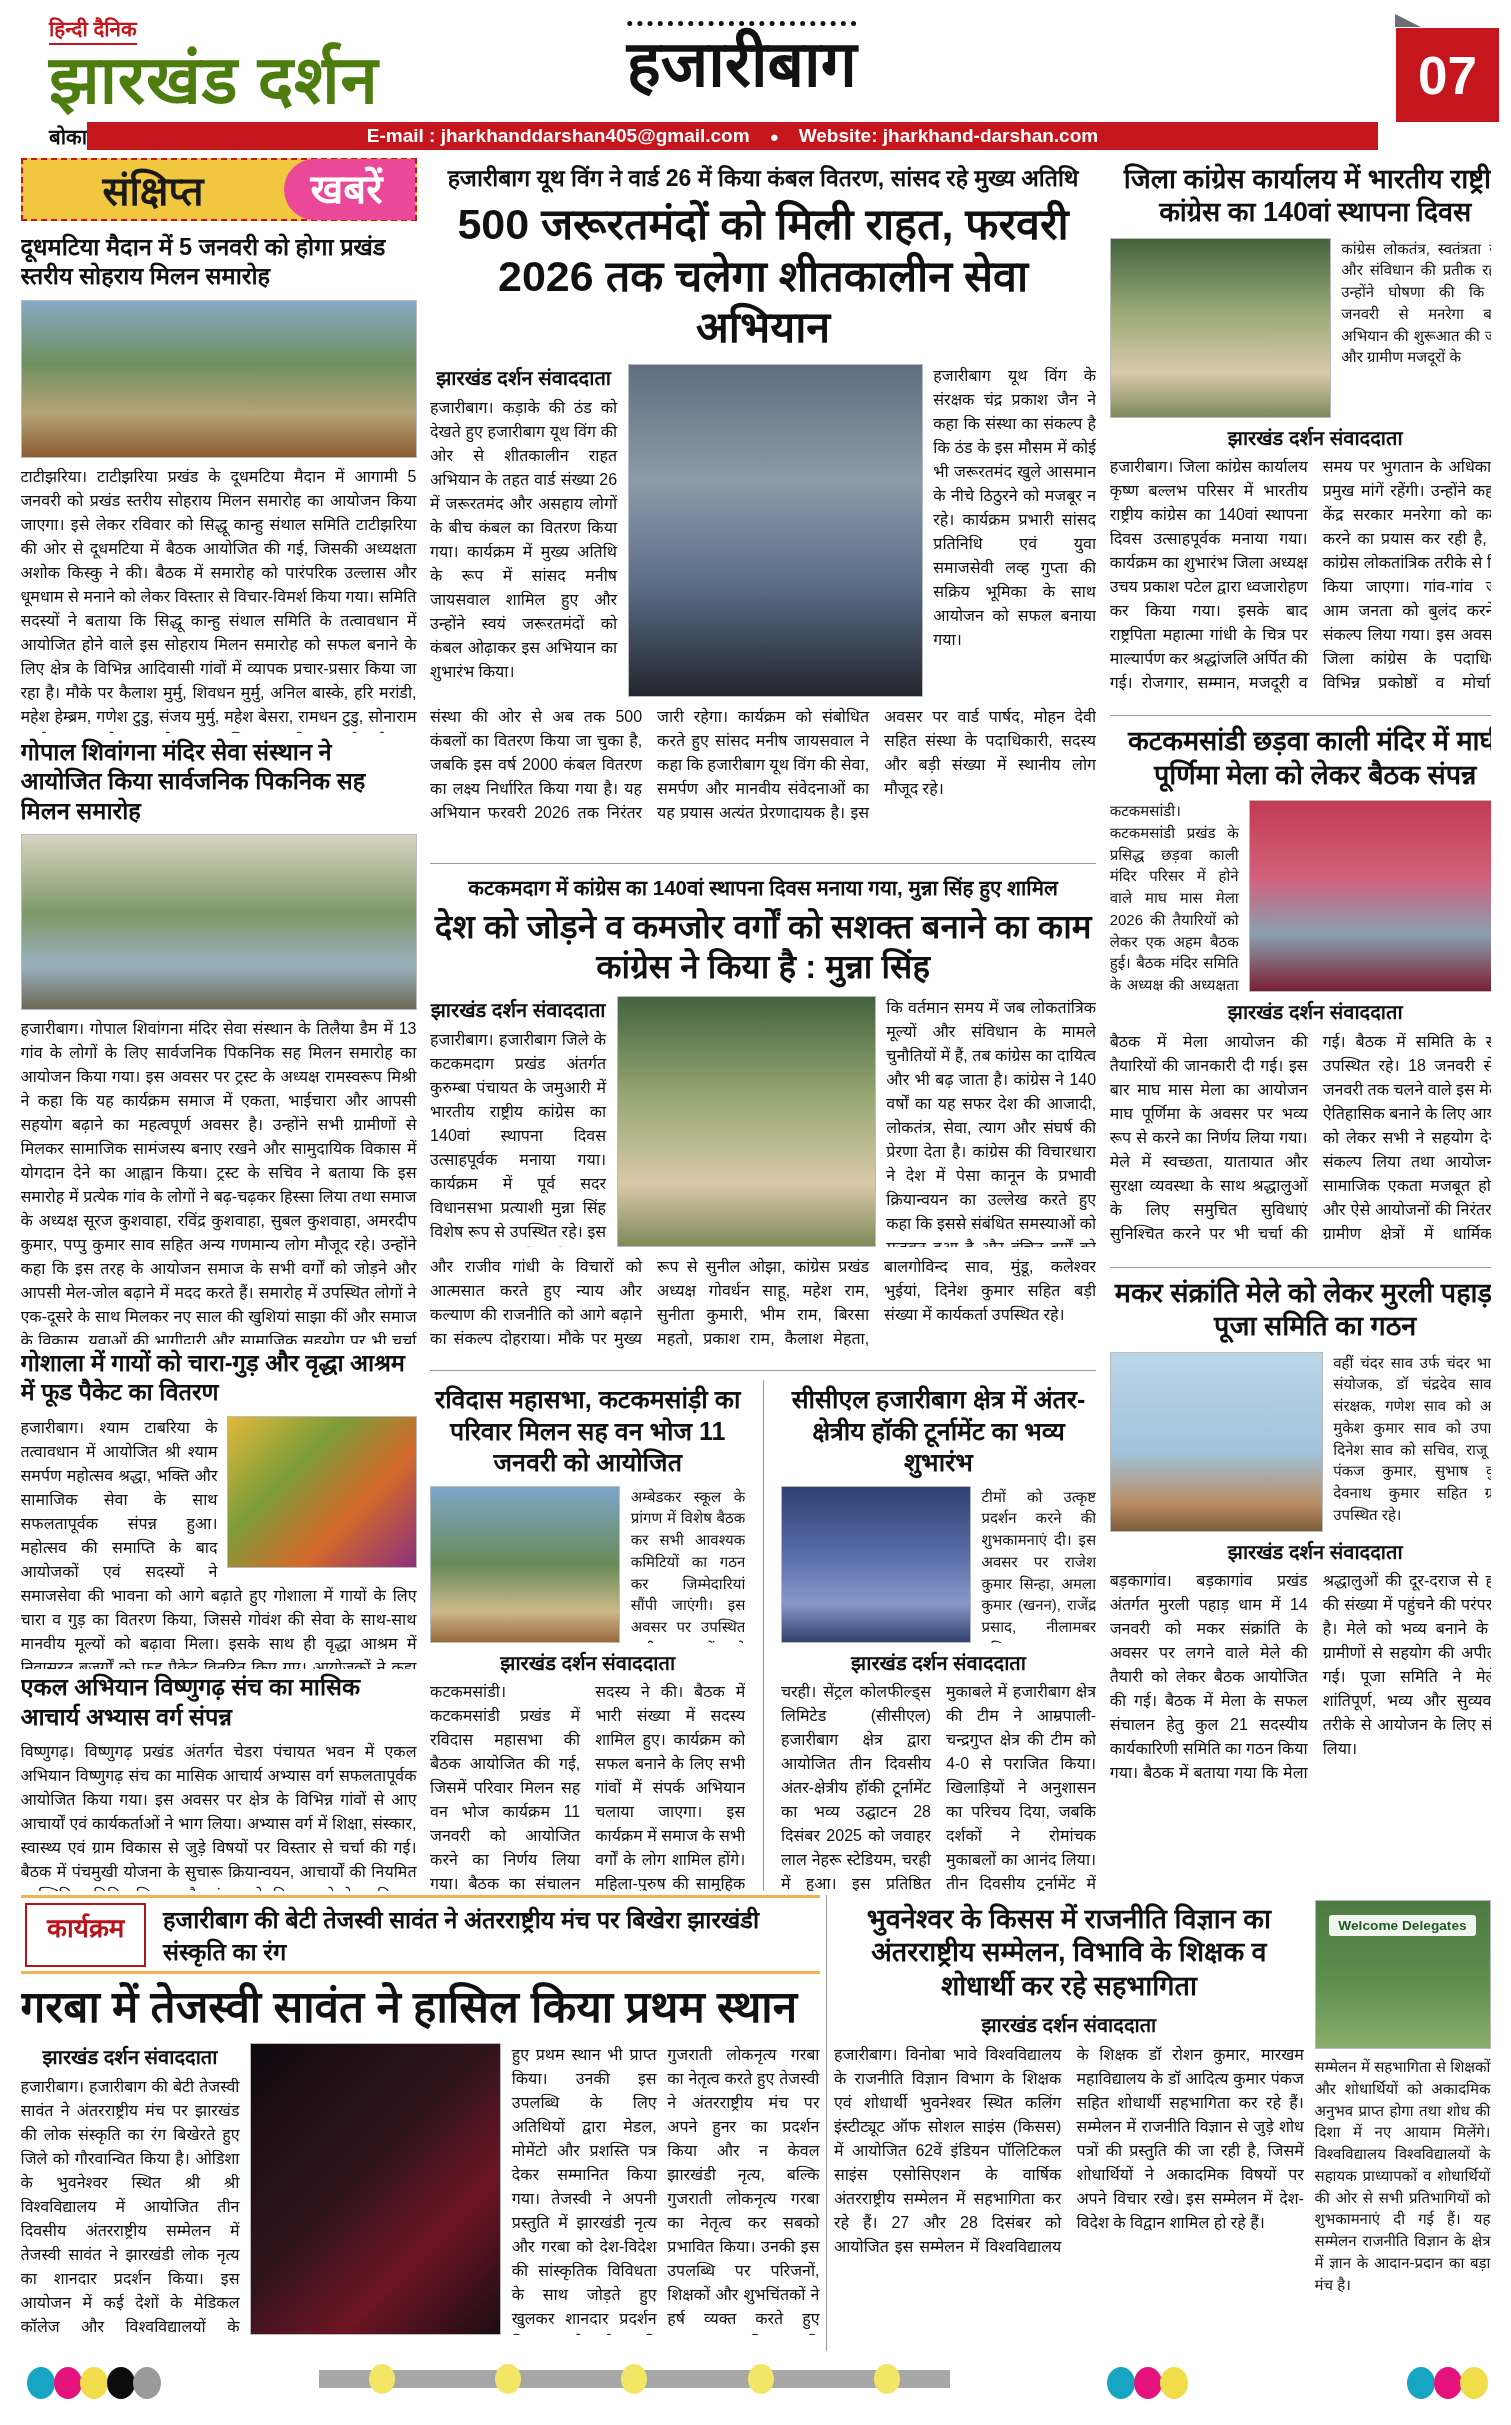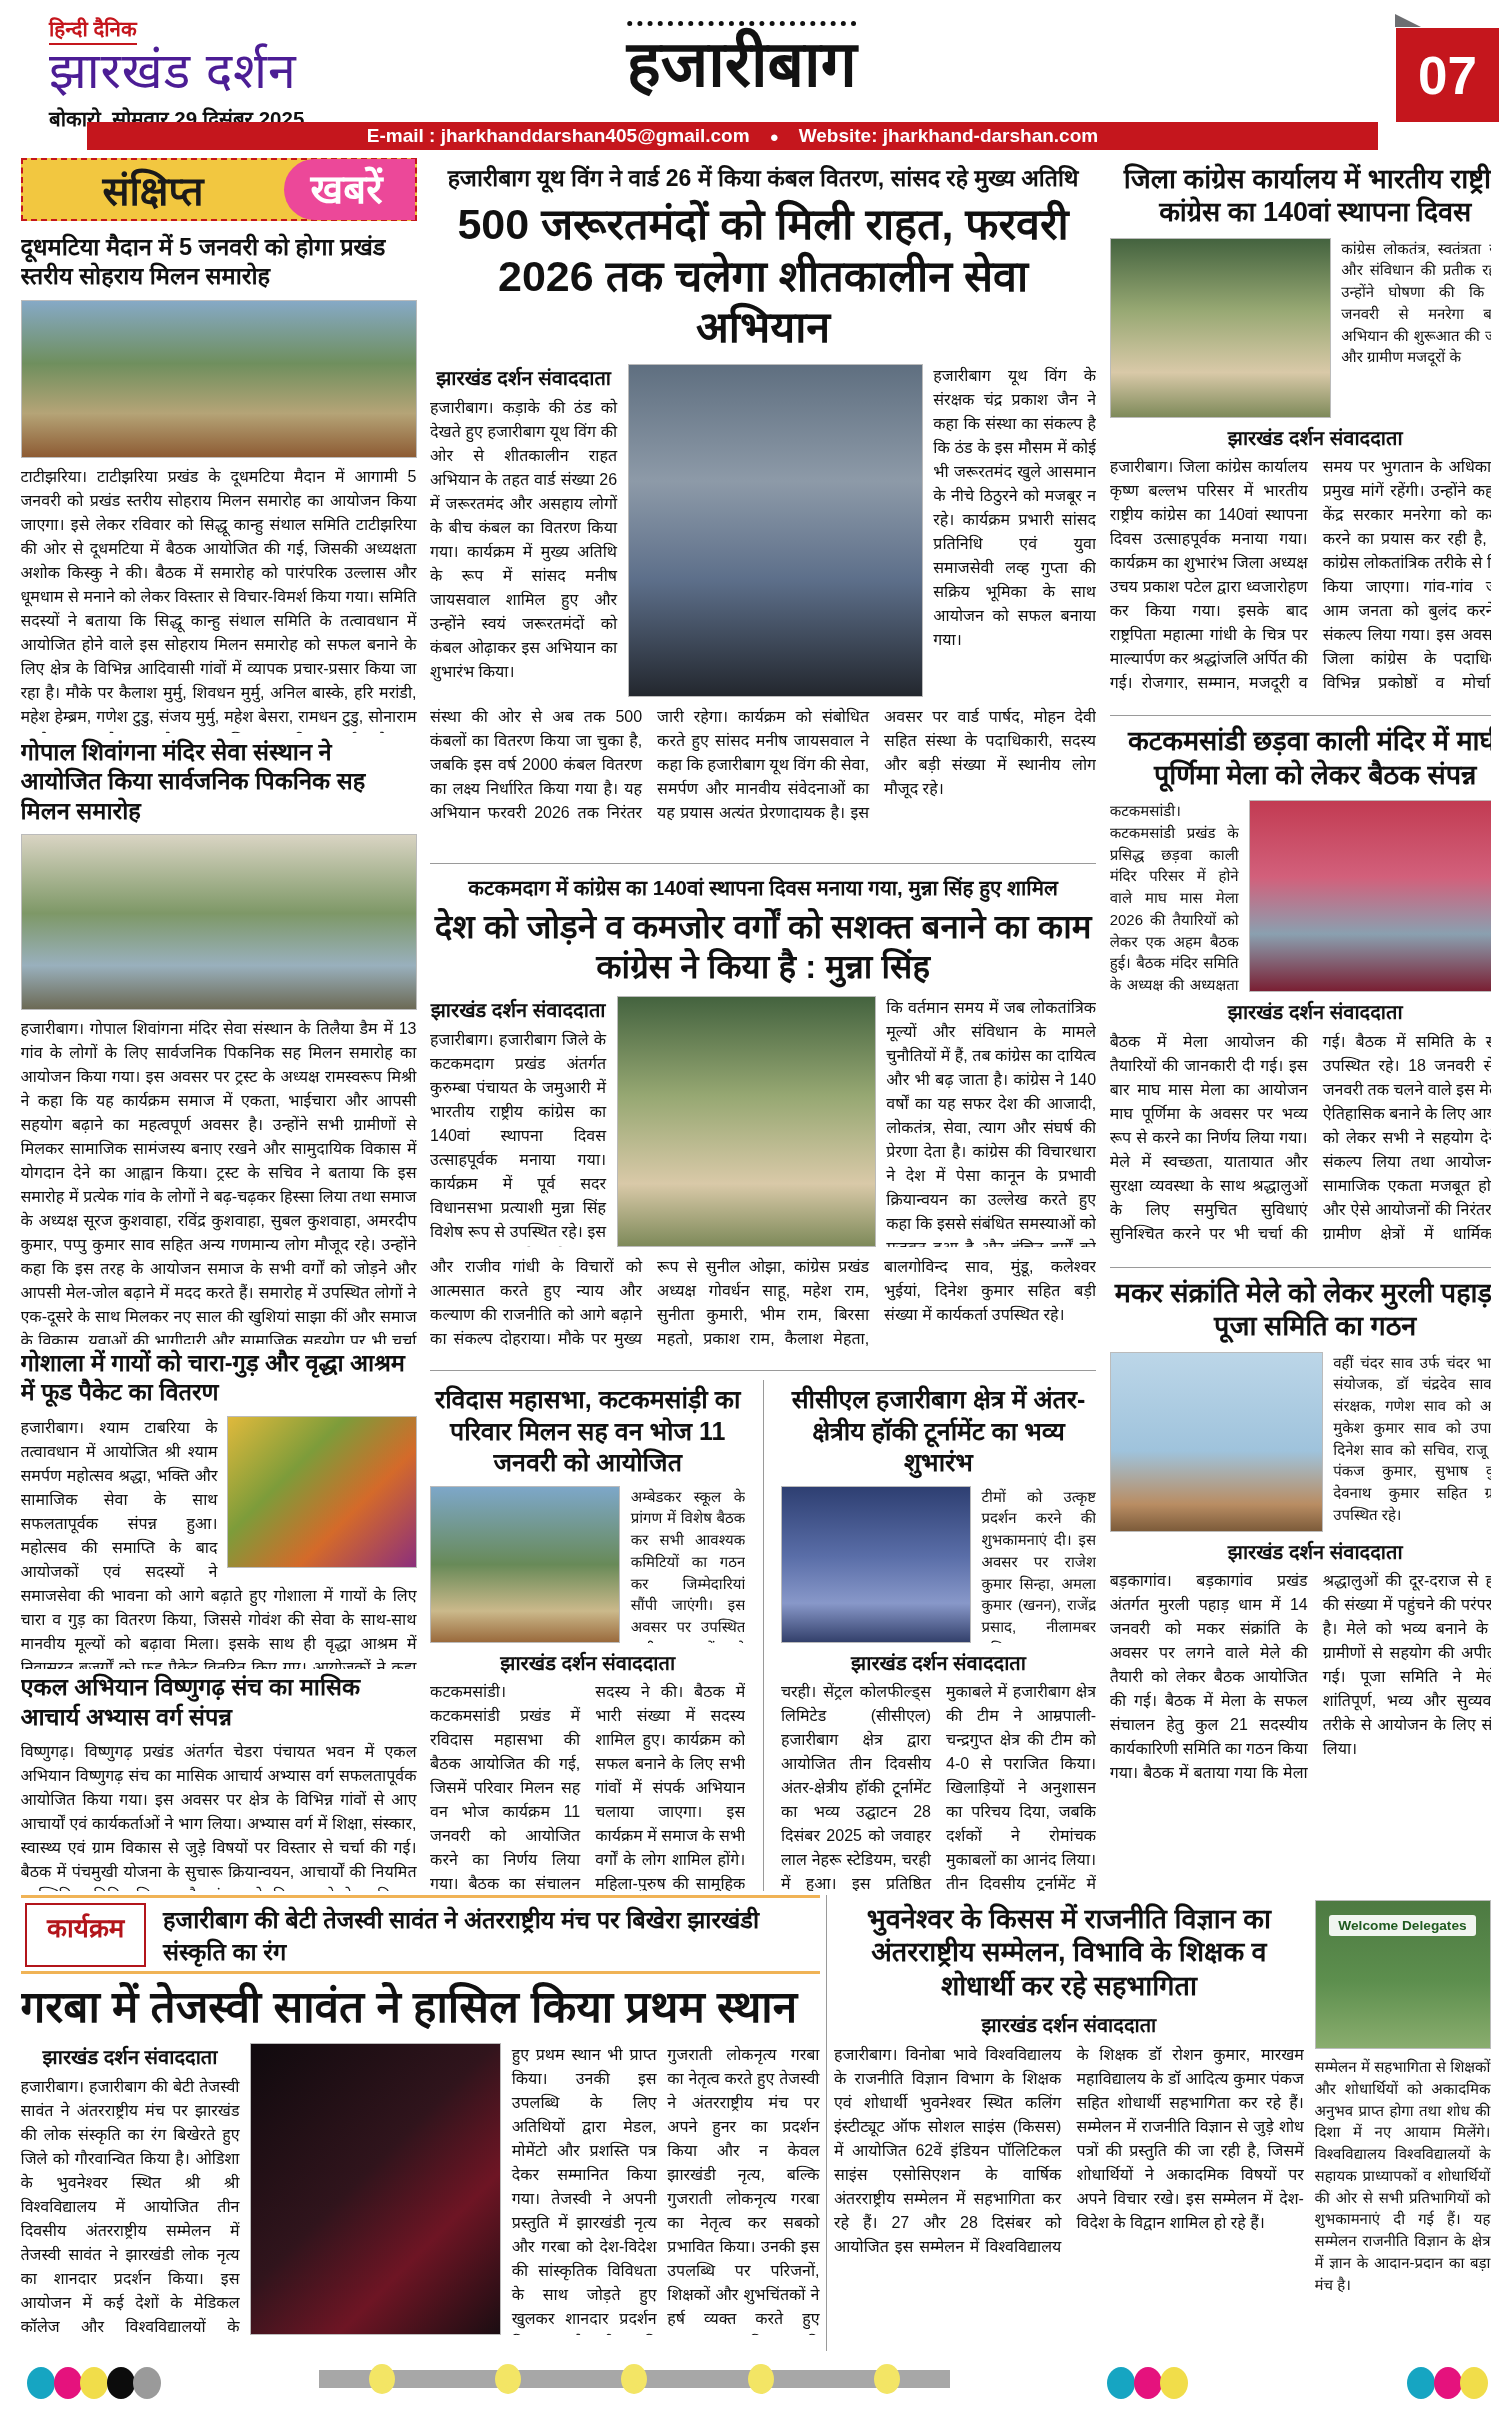--- a/index.html
+++ b/index.html
@@ -6,21 +6,21 @@
   html,body { background:#fff; }
   .page {
     position: relative; width: 1511px; height: 2426px; margin: 0 auto;
     background: #fff; overflow: hidden; color:#111;
     font-family: "Liberation Sans", "DejaVu Sans", sans-serif;
   }
   
   .header { position: relative; height: 156px; }
   .masthead { position:absolute; left:49px; top:13.7px; }
   .tagline { color:#c5161d; font-size:20.5px; font-weight:800; border-bottom:2.3px solid #c5161d; display:inline-block; padding-bottom:1.5px; }
-  .title { font-size:50px; font-weight:400; letter-spacing:0.8px; color:#4c1d95; line-height:1.05; }
+  .title { font-size:67px; font-weight:700; letter-spacing:0.8px; color:#4d7c0f; line-height:1.05; }
   .dateline { font-size:20.5px; font-weight:700; margin-top:6px; }
   .edition { position:absolute; left:50%; transform:translateX(-56%); top:21px; font-size:64px; font-weight:800; color:#121212; border-top:5.3px dotted #121212; padding-top:3px; line-height:1.1; }
   .redbar { position:absolute; left:87px; right:133px; top:122px; height:28px; background:#c5161d; display:flex; align-items:center; justify-content:center; gap:20px; color:#fff; font-weight:800; font-size:19px; }
   .redbar .dot { font-size:15px; }
   .pagenum { position:absolute; right:12px; top:28px; width:103px; height:94px; background:#c5161d; color:#fff; display:flex; align-items:center; justify-content:center; font-size:53px; font-weight:800; }
   .pagenum::before { content:""; position:absolute; left:-0.8px; top:-13.7px; border-left:26px solid #6d6e71; border-top:0; border-bottom:13.7px solid transparent; transform:scaleY(-1); }
   
   .grid { position:absolute; left:20.5px; right:20.5px; top:158px; height:1733px; display:flex; overflow:hidden; }
   .vdiv { width:0.8px; background:#9a9a9a; margin:0 6.8px; }
   .col-left  { width:396px; flex:none; overflow:hidden; }

